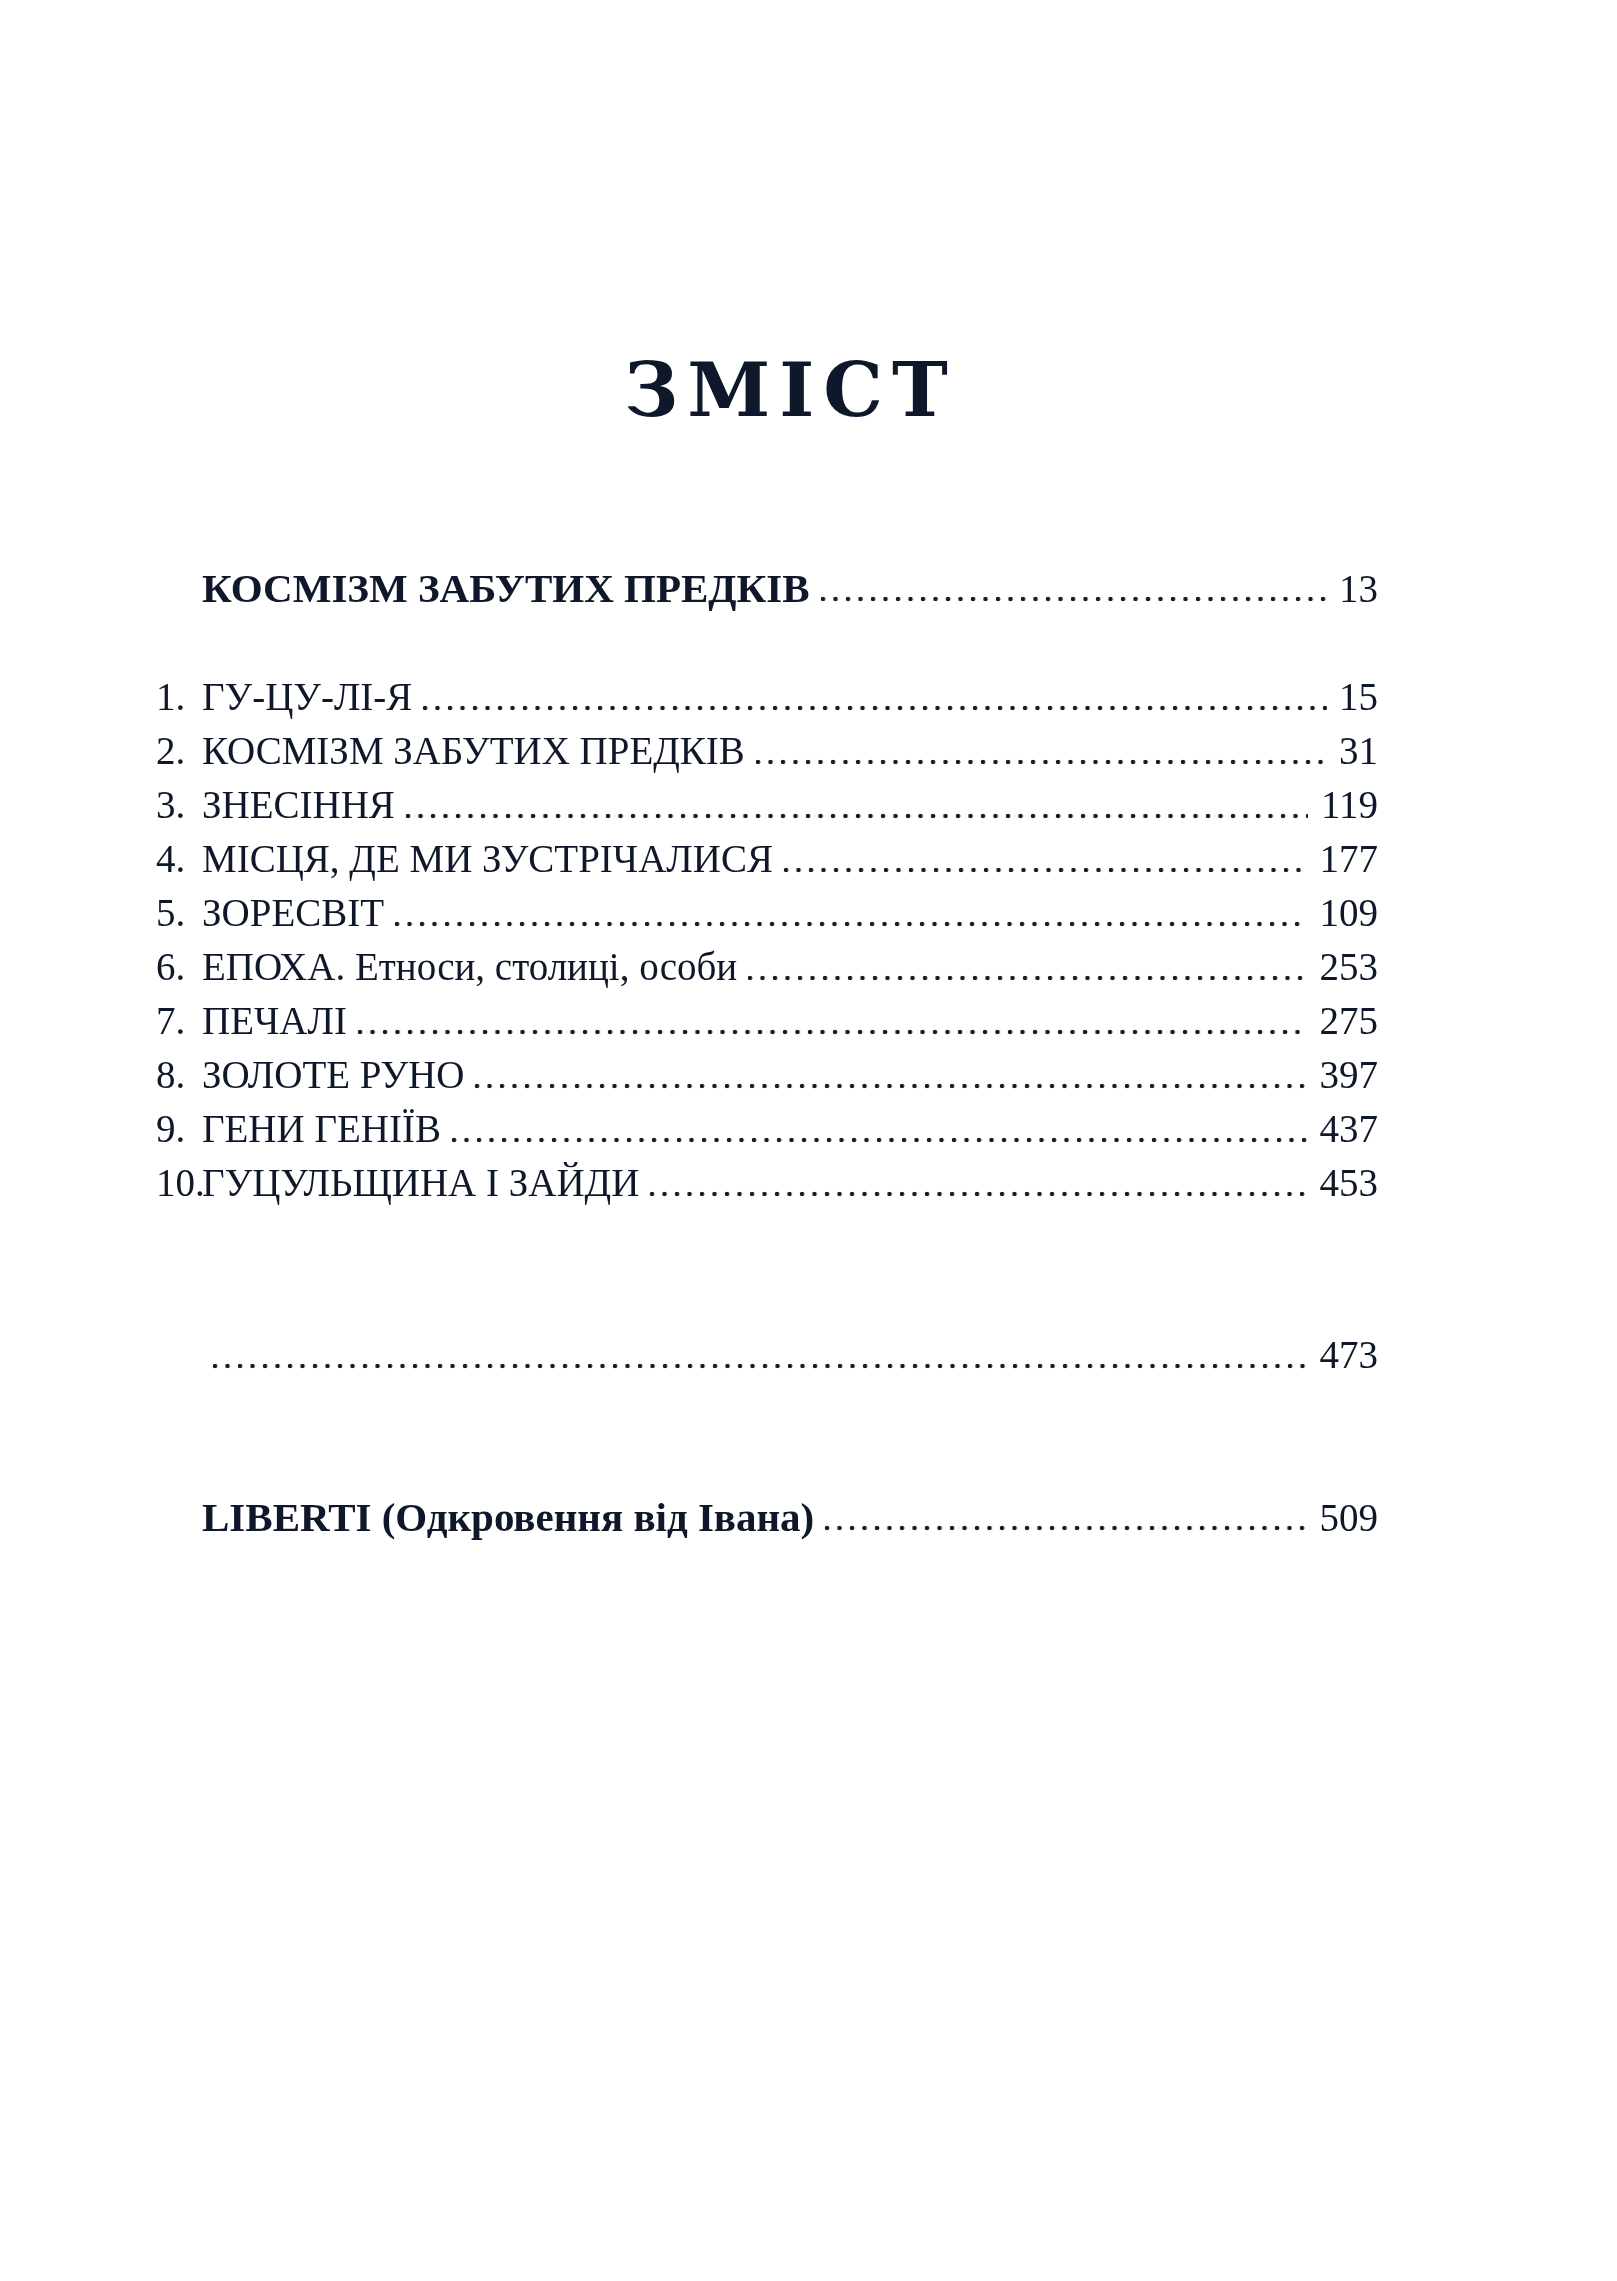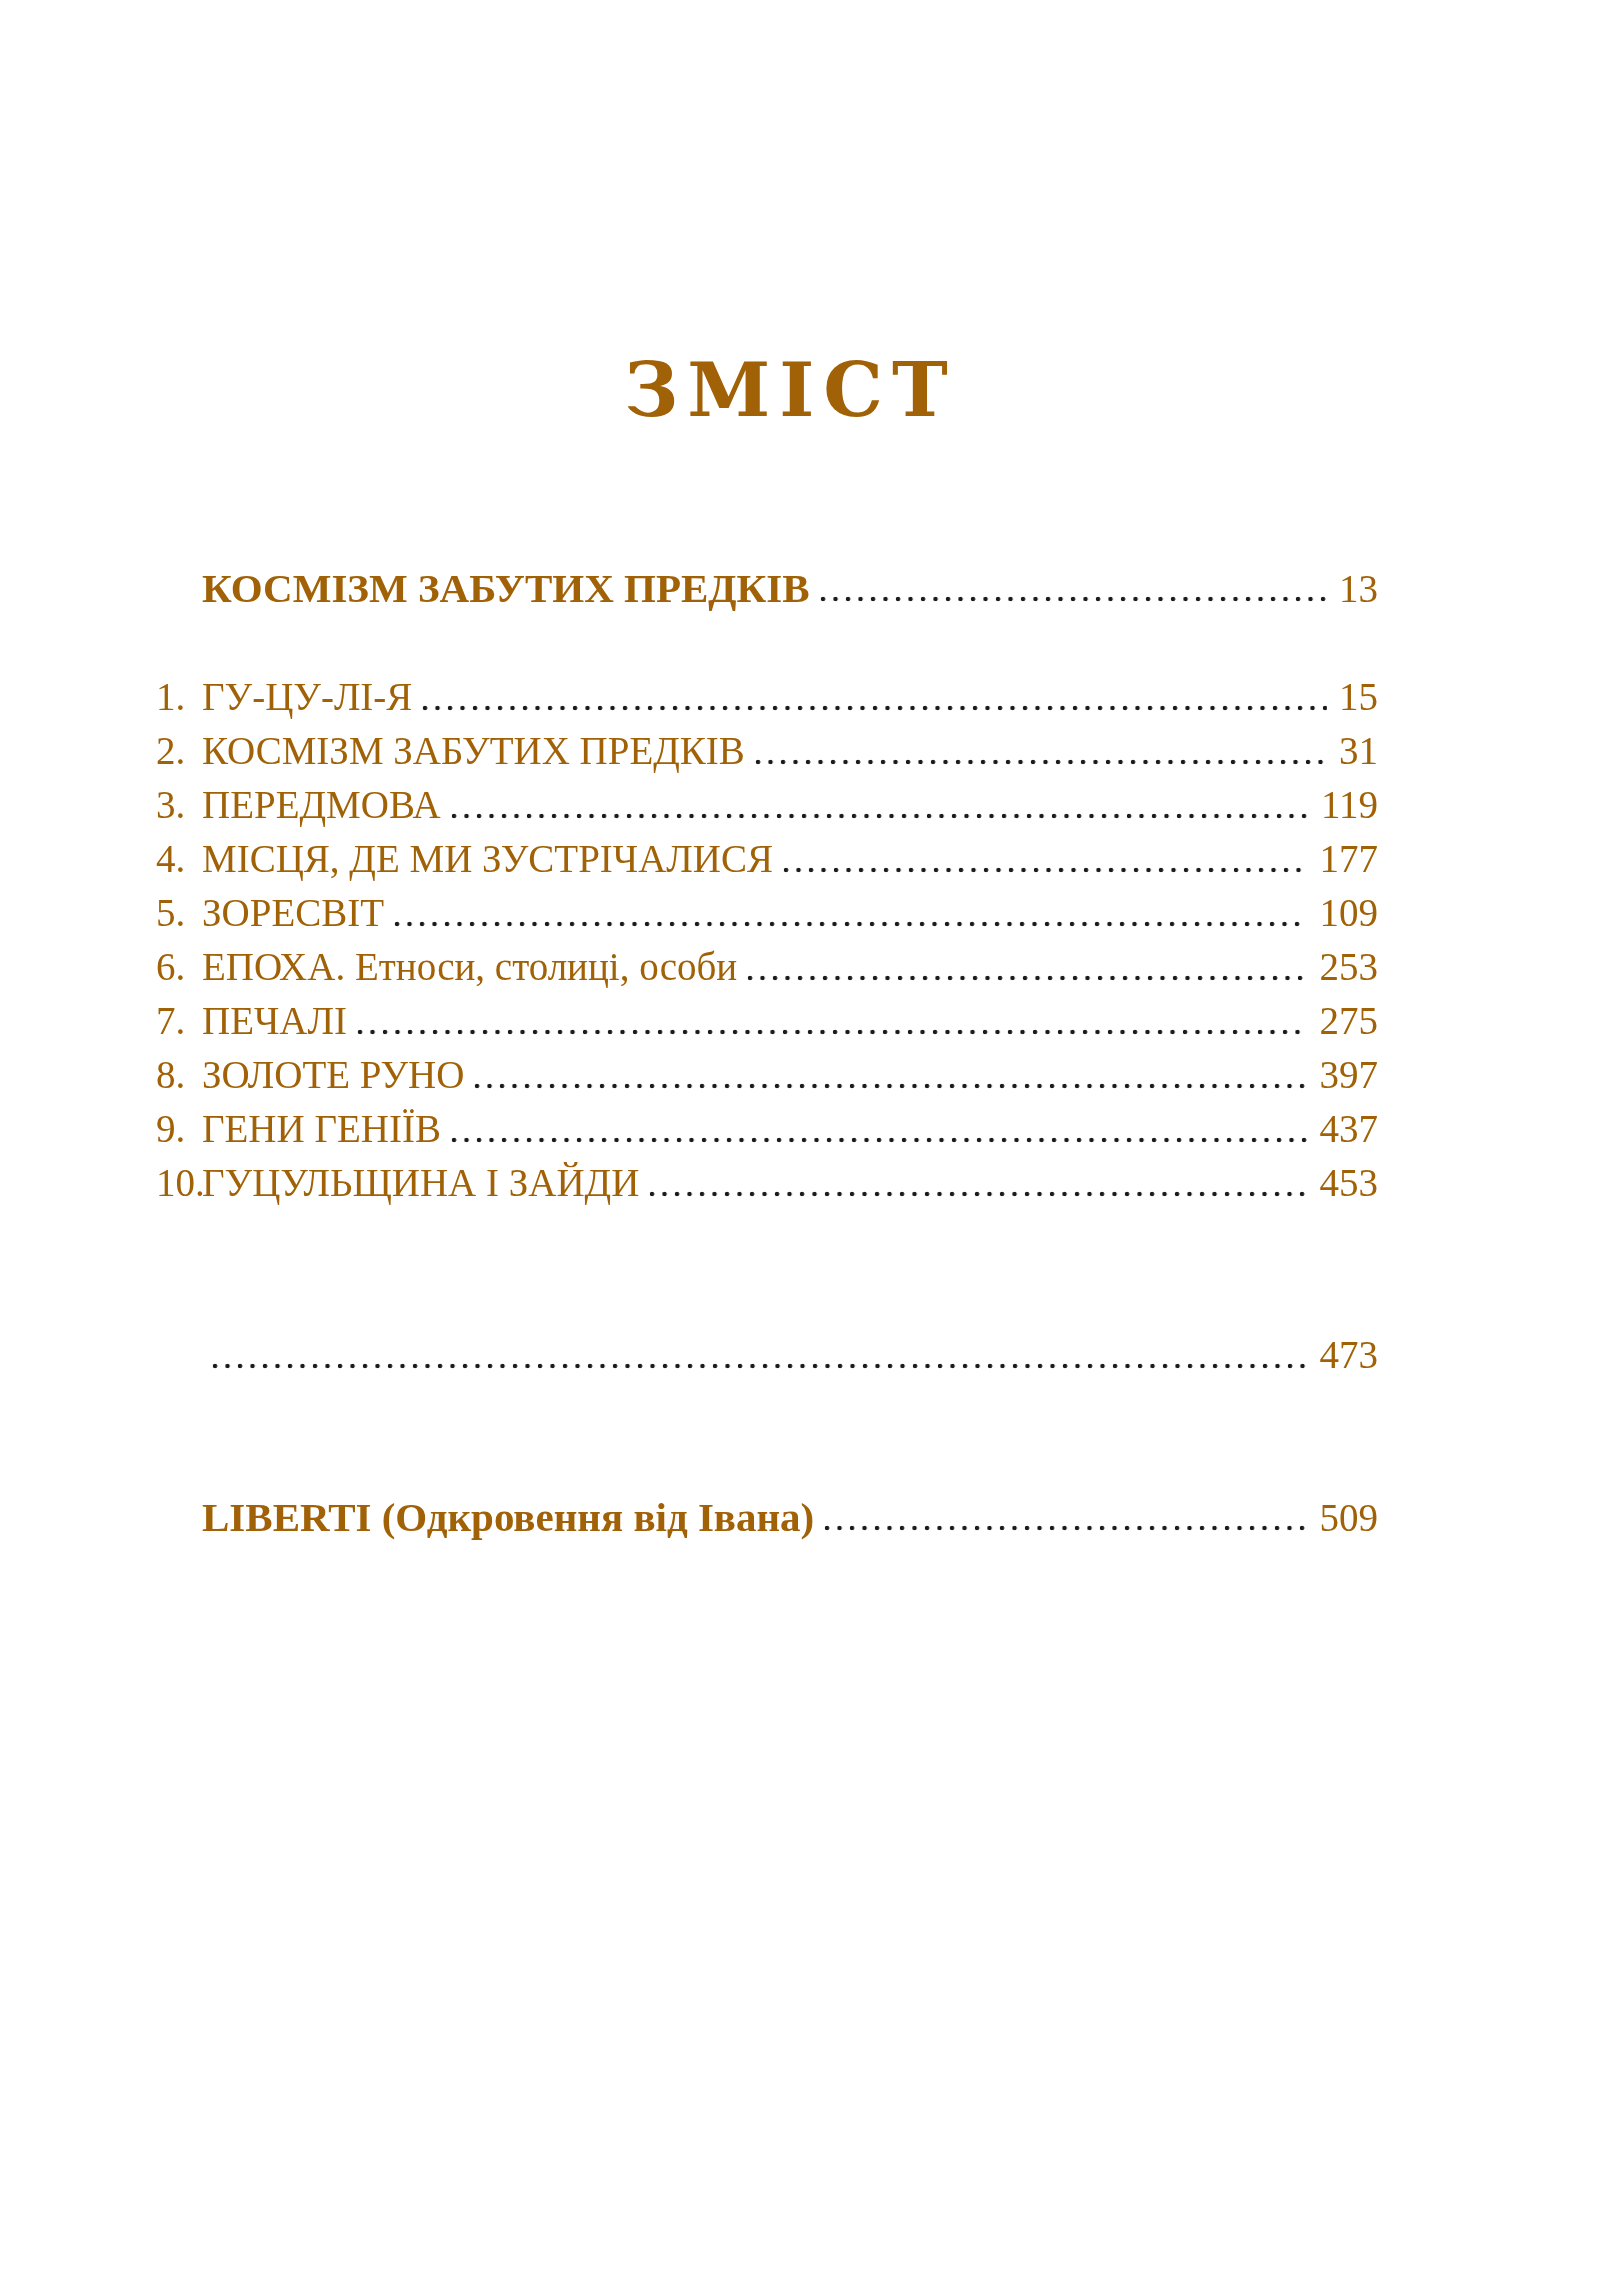--- a/index.html
+++ b/index.html
@@ -1,21 +1,21 @@
 <!DOCTYPE html>
 <html style="font-size:14.3px"><head>
 <meta charset="utf-8">
 <style>
   html, body { margin: 0; padding: 0; background: #ffffff; }
   .page {
     position: relative;
     width: 1581px;
     height: 2281px;
     background: #ffffff;
-    color: #a16207;
+    color: #0f172a;
     font-family: "Liberation Serif", "DejaVu Serif", serif;
     overflow: hidden;
   }
   .title {
     padding-top: 328px;
     margin: 0;
     text-align: center;
     font-family: "DejaVu Serif", "Liberation Serif", serif;
     font-weight: bold;
     font-size: 75px;
@@ -80,21 +80,21 @@
 
     <div class="row">
       <span class="num">2.</span>
       <span class="label">КОСМІЗМ ЗАБУТИХ ПРЕДКІВ</span>
       <span class="leader"></span>
       <span class="pagenum">31</span>
     </div>
 
     <div class="row">
       <span class="num">3.</span>
-      <span class="label">ПЕРЕДМОВА</span>
+      <span class="label">ЗНЕСІННЯ</span>
       <span class="leader"></span>
       <span class="pagenum">119</span>
     </div>
 
     <div class="row">
       <span class="num">4.</span>
       <span class="label">МІСЦЯ, ДЕ МИ ЗУСТРІЧАЛИСЯ</span>
       <span class="leader"></span>
       <span class="pagenum">177</span>
     </div>

